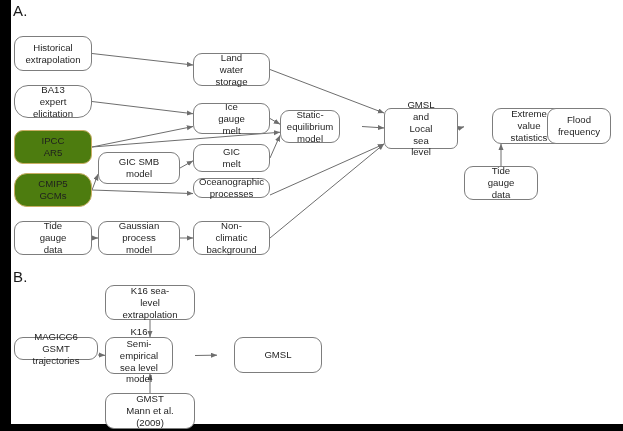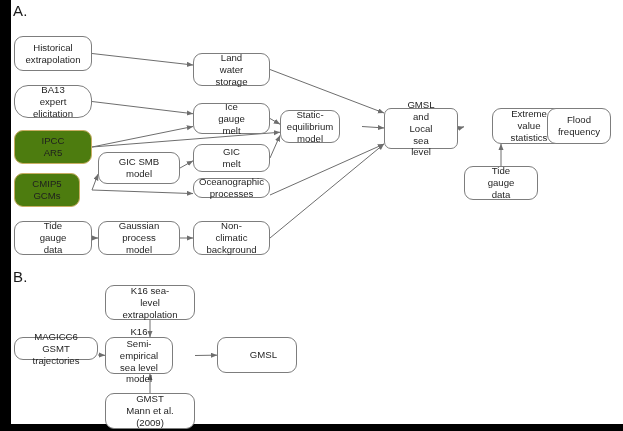--- a/index.html
+++ b/index.html
@@ -72,21 +72,21 @@
         <span>Historical
 extrapolation</span>
       </div>
       <div class="node" style="left: 14px; top: 85px; width: 78px; height: 33px; border-radius: 14px;">
         <span>BA13
 expert elicitation</span>
       </div>
       <div class="node hl" style="left: 14px; top: 130px; width: 78px; height: 34px;">
         <span>IPCC AR5</span>
       </div>
-      <div class="node hl" style="left: 14px; top: 173px; width: 66px; height: 34px;">
+      <div class="node hl" style="left: 14px; top: 173px; width: 78px; height: 34px; border-radius: 13px;">
         <span>CMIP5
 GCMs</span>
       </div>
       <div class="node" style="left: 14px; top: 221px; width: 78px; height: 34px;">
         <span>Tide gauge
 data</span>
       </div>
       <div class="node" style="left: 98px; top: 152px; width: 82px; height: 32px;">
         <span>GIC SMB model</span>
       </div>
@@ -137,21 +137,21 @@
 extrapolation</span>
       </div>
       <div class="node" style="left: 14px; top: 337px; width: 84px; height: 23px;">
         <span>MAGICC6
 GSMT trajectories</span>
       </div>
       <div class="node" style="left: 105px; top: 337px; width: 68px; height: 37px;">
         <span>K16 Semi-empirical
 sea level model</span>
       </div>
-      <div class="node" style="left: 217px; top: 337px; width: 80px; height: 36px; justify-content: flex-end;">
+      <div class="node" style="left: 234px; top: 337px; width: 88px; height: 36px;">
         <span>GMSL</span>
       </div>
       <div class="node" style="left: 105px; top: 393px; width: 90px; height: 36px;">
         <span>GMST
 Mann et al. (2009)</span>
       </div>
     </div>
 </div>
 
 </body></html>

